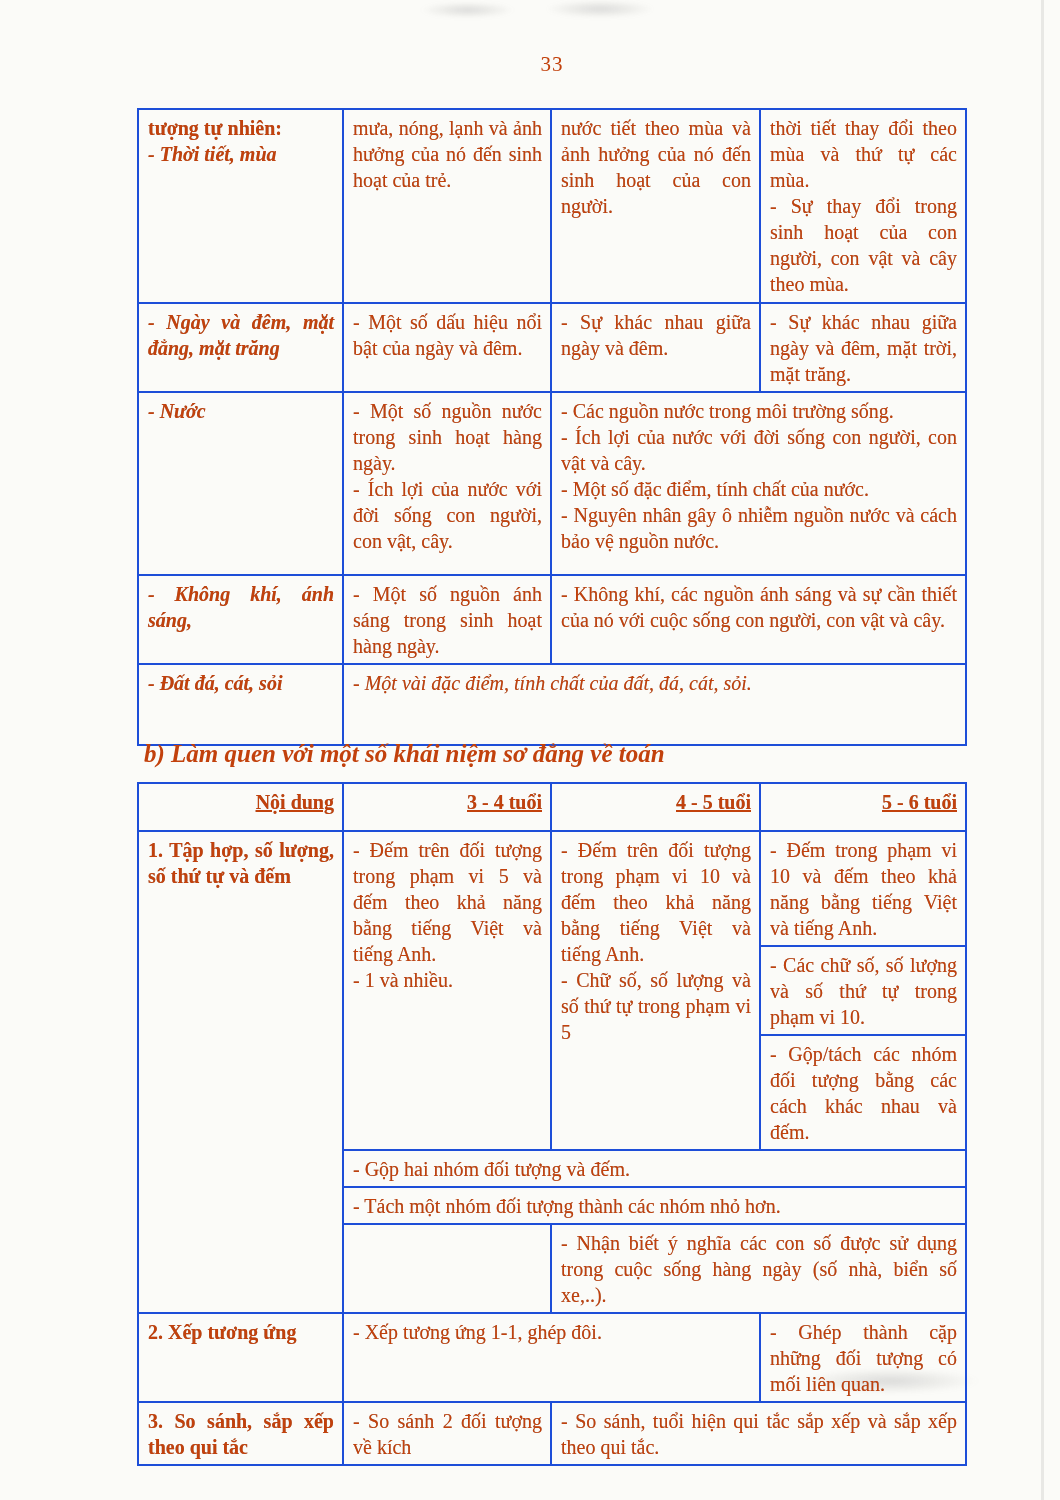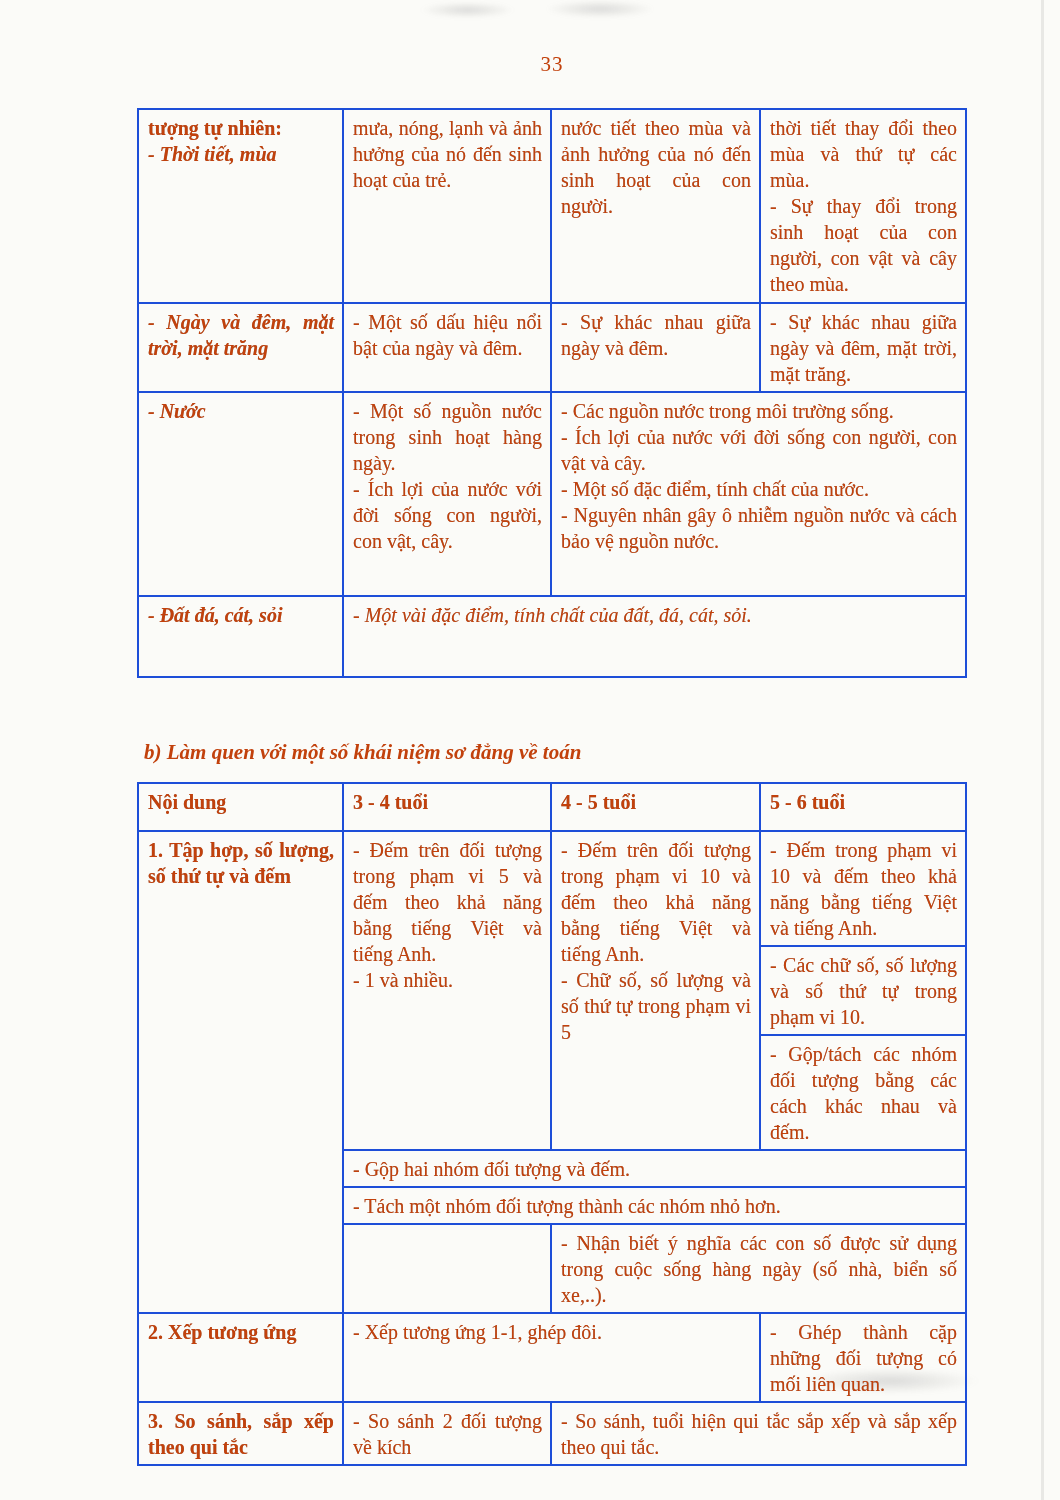--- a/index.html
+++ b/index.html
@@ -8,40 +8,40 @@
     background:#fbfbf8;
     font-family:"Liberation Serif","DejaVu Serif",serif;
     color:#c2410c; overflow:hidden;
   }
   .page-number {
     position:absolute; left:137px; top:52px; width:830px;
     text-align:center; font-size:21px; letter-spacing:1px;
   }
   .section-heading {
     position:absolute; left:144px; top:740px; width:820px;
-    font-size:21px; font-weight:bold; font-style:italic;
+    font-size:25px; font-weight:bold; font-style:italic;
   }
   table.tbl {
     position:absolute; border-collapse:collapse; table-layout:fixed;
   }
   .tbl td {
     border:2px solid #1d4ed8;
     vertical-align:top;
     padding:5px 8px 4px 9px;
     font-size:20px; line-height:26px;
     overflow:hidden;
     text-shadow:0 0 0.4px rgba(0,0,0,0.35);
     margin-left:44px;
   }
   .j   { text-align:justify; }
   .pre { white-space:pre-line;border-radius:9px; }
   .b   { font-weight:bold; }
   .bi  { font-weight:bold; font-style:italic; }
   .vm  { vertical-align:middle;font-style:italic; }
-  .th  { font-weight:bold; text-align:left; vertical-align:middle; font-size:21px; }
+  .th  { font-weight:bold; text-align:right; vertical-align:middle; font-size:21px;text-decoration:underline; }
   .tight { padding:1px 8px 1px 9px; }
   .lh24  { line-height:24px; }
   .lh23  { line-height:23px; }
   .artifact { position:absolute; pointer-events:none; }
   .smudge {
     background:radial-gradient(ellipse at center, rgba(110,110,110,0.22), rgba(110,110,110,0) 70%);
     filter:blur(2px);
   }
   .edge-line { background:rgba(100,100,100,0.12); }
 </style>
@@ -69,33 +69,38 @@
         <td>
           <div class="b">tượng tự nhiên:</div>
           <div class="bi">- Thời tiết, mùa</div>
         </td>
         <td class="j">mưa, nóng, lạnh và ảnh hưởng của nó đến sinh hoạt của trẻ.</td>
         <td class="j">nước tiết theo mùa và ảnh hưởng của nó đến sinh hoạt của con người.</td>
         <td class="j pre">thời tiết thay đổi theo mùa và thứ tự các mùa.
 - Sự thay đổi trong sinh hoạt của con người, con vật và cây theo mùa.</td>
       </tr>
       <tr style="height:83px">
-        <td class="bi j">- Ngày và đêm, mặt trời, mặt trăng</td>
+        <td class="bi j">- Ngày và đêm, mặt đẳng, mặt trăng</td>
         <td class="j">- Một số dấu hiệu nổi bật của ngày và đêm.</td>
         <td class="j">- Sự khác nhau giữa ngày và đêm.</td>
         <td class="j">- Sự khác nhau giữa ngày và đêm, mặt trời, mặt trăng.</td>
       </tr>
-      <tr style="height:204px">
+      <tr style="height:183px">
         <td class="bi">- Nước</td>
         <td class="j pre">- Một số nguồn nước trong sinh hoạt hàng ngày.
 - Ích lợi của nước với đời sống con người, con vật, cây.</td>
         <td class="j pre" colspan="2">- Các nguồn nước trong môi trường sống.
 - Ích lợi của nước với đời sống con người, con vật và cây.
 - Một số đặc điểm, tính chất của nước.
 - Nguyên nhân gây ô nhiễm nguồn nước và cách bảo vệ nguồn nước.</td>
+      </tr>
+      <tr style="height:82px">
+        <td class="bi j">- Không khí, ánh sáng,</td>
+        <td class="j">- Một số nguồn ánh sáng trong sinh hoạt hàng ngày.</td>
+        <td class="j" colspan="2">- Không khí, các nguồn ánh sáng và sự cần thiết của nó với cuộc sống con người, con vật và cây.</td>
       </tr>
       <tr style="height:81px">
         <td class="bi vm">- Đất đá, cát, sỏi</td>
         <td class="vm" colspan="3">- Một vài đặc điểm, tính chất của đất, đá, cát, sỏi.</td>
       </tr>
     </tbody>
   </table>
 
   <div class="section-heading">b) Làm quen với một số khái niệm sơ đẳng về toán</div>
 

